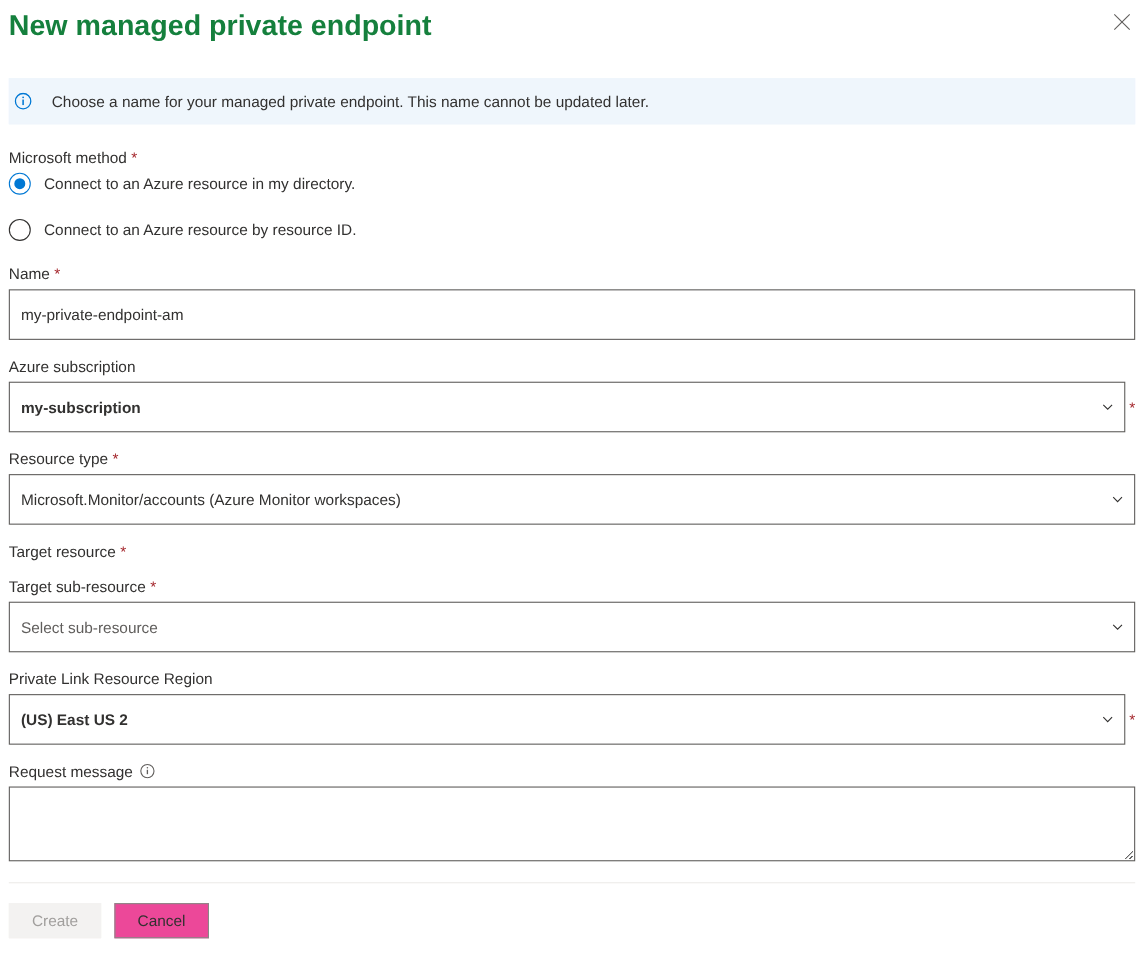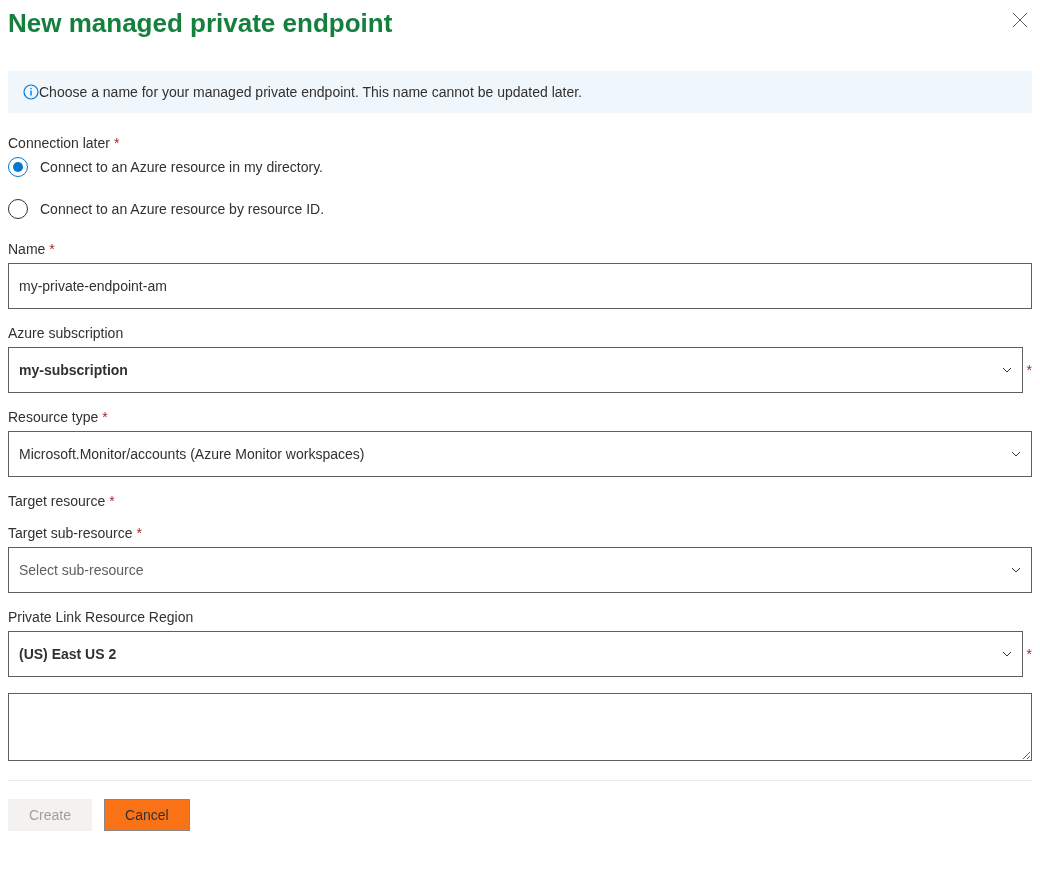--- a/index.html
+++ b/index.html
@@ -29,24 +29,24 @@
     .close-btn {
       background: none;
       border: none;
       cursor: pointer;
       padding: 4px;
       color: #605e5c;
     }
     .info-banner {
       background: #eff6fc;
       border: 1px solid #eff6fc;
-      padding: 12px 14px;
-      display: flex;
-      align-items: center;
-      gap: 0;
+      padding: 12px 4px;
+      display: flex;
+      align-items: center;
+      gap: 18px;
       margin-bottom: 22px;
     }
     .info-icon {
       flex-shrink: 0;
       color: #0078d4;
       width: 16px;
       height: 16px;
     }
     .info-text {
       color: #323130;
@@ -166,21 +166,21 @@
       min-width: 80px;
       height: 32px;
     }
     .btn-primary {
       background: #f3f2f1;
       border: 1px solid #f3f2f1;
       color: #a19f9d;
       cursor: not-allowed;
     }
     .btn-secondary {
-      background: #f97316;
+      background: #ec4899;
       border: 1px solid #8a8886;
       color: #323130;
     }
     .placeholder-text {
       color: #605e5c;
     }
   </style>
 </head>
 <body>
 
@@ -198,21 +198,21 @@
   <svg class="info-icon" viewBox="0 0 16 16" fill="none">
     <circle cx="8" cy="8" r="7" stroke="#0078d4" stroke-width="1.2"></circle>
     <circle cx="8" cy="4.5" r="0.8" fill="#0078d4"></circle>
     <rect x="7.3" y="6.5" width="1.4" height="5" fill="#0078d4"></rect>
   </svg>
   <span class="info-text">Choose a name for your managed private endpoint. This name cannot be updated later.</span>
 </div>
 
 <div class="form-section">
   <div class="field-label">
-    <span>Connection later</span>
+    <span>Microsoft method</span>
       <span class="required">*</span>
   </div>
   <div class="radio-group">
     <label class="radio-option">
       <span class="radio-custom selected"></span>
       <span class="radio-label">Connect to an Azure resource in my directory.</span>
     </label>
     <label class="radio-option">
       <span class="radio-custom"></span>
       <span class="radio-label">Connect to an Azure resource by resource ID.</span>
@@ -285,19 +285,27 @@
       <input type="text" class="text-input" readonly="" value="(US) East US 2" style="">
       <svg class="chevron" width="12" height="12" viewBox="0 0 12 12" fill="none" stroke="currentColor" stroke-width="1">
         <polyline points="2,4 6,8 10,4"></polyline>
       </svg>
     </div>
     <span class="asterisk-right">*</span>
   </div>
 </div>
 
 <div class="form-section">
+  <div class="field-label">
+    <span>Request message</span>
+    <svg class="info-circle" viewBox="0 0 14 14" fill="none">
+      <circle cx="7" cy="7" r="6" stroke="currentColor" stroke-width="1"></circle>
+      <circle cx="7" cy="4" r="0.7" fill="currentColor"></circle>
+      <rect x="6.4" y="5.8" width="1.2" height="4" fill="currentColor"></rect>
+    </svg>
+  </div>
   <textarea class="text-input" style=""></textarea>
 </div>
 
 <div class="footer">
   <button class="btn btn-primary">Create</button>
   <button class="btn btn-secondary">Cancel</button>
 </div>
 
 </body></html>

